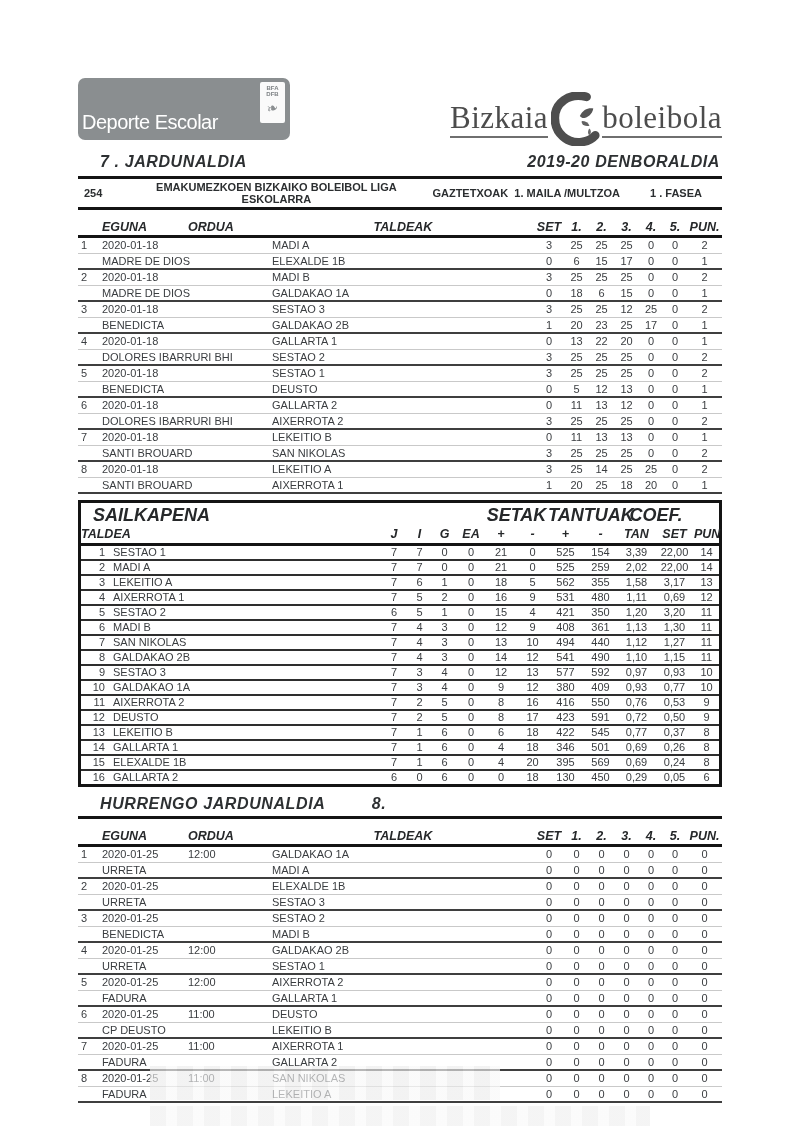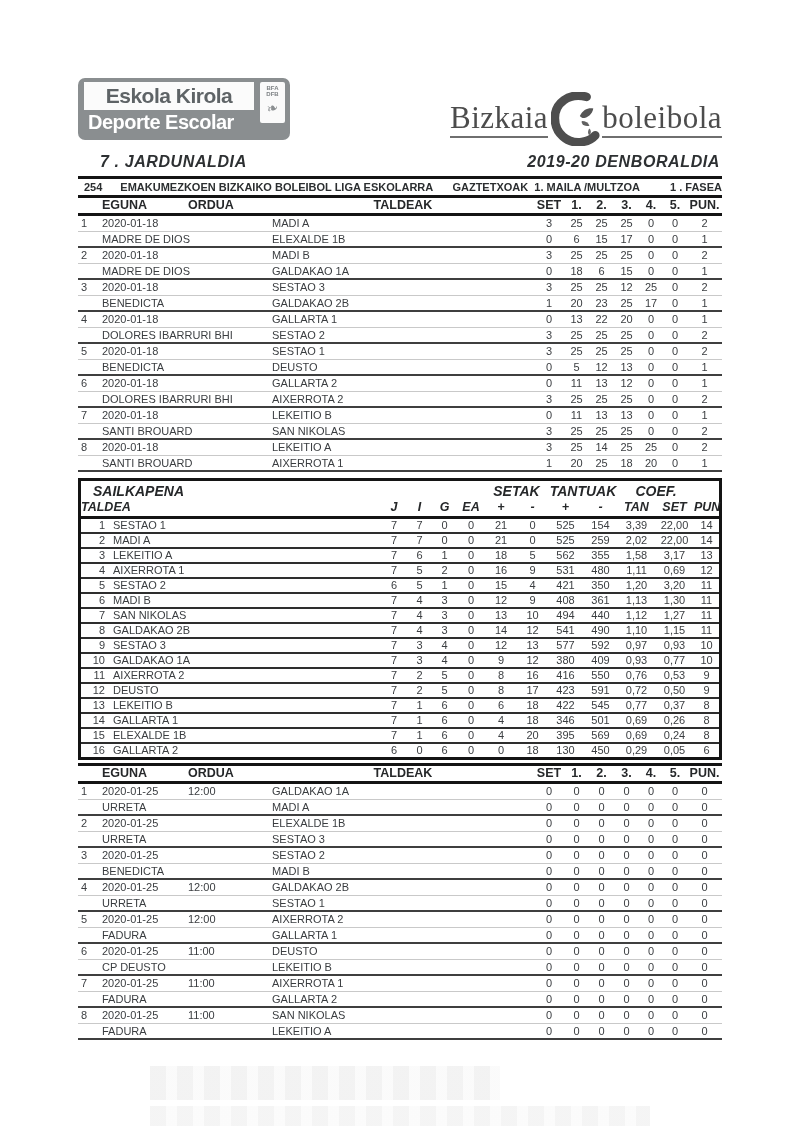--- a/index.html
+++ b/index.html
@@ -9,63 +9,63 @@
     overflow:hidden;box-sizing:border-box;padding-top:78px;
   }
   .content{margin:0 78px;width:644px;}
 
   
   .logos{display:flex;justify-content:space-between;align-items:flex-start;height:66px;}
   .ek-box{position:relative;width:212px;height:62px;border-radius:7px;}
   .ek-top{position:absolute;top:4px;left:6px;width:170px;height:28px;background:#fbfbfb;
     display:flex;align-items:center;justify-content:center;font-weight:bold;font-size:21px;
     color:#5e6366;letter-spacing:-0.5px;}
-  .ek-bottom{position:absolute;left:10px;top:33px;color:#ffffff;font-weight:bold;font-size:20px;letter-spacing:-0.5px;}
+  .ek-bottom{position:absolute;left:4px;top:33px;color:#ffffff;font-weight:normal;font-size:20px;letter-spacing:-0.5px;}
   .ek-badge{position:absolute;top:4px;right:5px;width:25px;height:41px;background:#fafafa;border-radius:2px;
     font-size:6px;line-height:6px;color:#7c8083;text-align:center;padding-top:3px;box-sizing:border-box;font-weight:bold;}
   .ek-badge .leaf{display:block;font-size:14px;line-height:14px;color:#8b8f91;margin-top:4px;transform:rotate(-15deg);}
 
   .bz{display:flex;align-items:flex-end;margin-top:14px;font-family:"Liberation Serif","DejaVu Serif",serif;color:#4c4c4c;}
   .bz-word{font-size:31px;line-height:1;border-bottom:2px solid #6f6f6f;padding-bottom:3px;letter-spacing:0.5px;}
   .bz svg{margin:0 1px -8px 3px;}
 
   
   .title-row{display:flex;justify-content:space-between;margin-top:9px;
     font-style:italic;font-weight:bold;font-size:16px;color:#2d3032;letter-spacing:0.6px;align-items:flex-end;}
   .title-row .left{padding-left:22px;}
   .title-row .right{padding-right:2px;}
 
   .league-bar{margin-top:5px;border-top:3px solid #141414;border-bottom:3px solid #141414;
     display:flex;align-items:center;font-weight:bold;font-size:11px;color:#2b2e30;padding:2px 0;}
   .league-bar .code{margin-left:6px;}
   .league-bar .name{margin-left:18px;text-align:center;}
   .league-bar .sp{flex:1;}
   .league-bar .cat{white-space:pre;}
-  .league-bar .phase{margin-left:30px;margin-right:0;white-space:pre;text-align:right;}
+  .league-bar .phase{margin-left:30px;margin-right:20px;white-space:pre;text-align:right;}
 
   
   .mt{--mcols:24px 86px 84px 262px 30px 25px 25px 25px 24px 24px 35px;}
   .mhead{display:grid;grid-template-columns:var(--mcols);align-items:baseline;
-    font-weight:bold;font-size:12.5px;color:#26282a;
-    padding:0 0 1px;border-bottom:3px solid #141414;}
+    font-style:italic;font-weight:bold;font-size:12.5px;color:#26282a;
+    padding:10px 0 1px;border-bottom:3px solid #141414;}
   .mhead.topline{border-top:3px solid #141414;margin-top:3px;}
   .mhead .ctr{text-align:center;}
   .match{border-bottom:2px solid #3f3f3f;}
   .mrow{display:grid;grid-template-columns:var(--mcols);font-size:11px;line-height:14.5px;}
   .mrow.home{border-bottom:1px solid #c9c9c9;}
   .c{overflow:hidden;white-space:nowrap;}
   .c.n{text-align:center;}
   .c.num{padding-left:3px;}
   .c.venue{grid-column:2 / span 2;}
 
   
   .stable{margin-top:6px;border:3px solid #141414;
     --scols:300px 26px 25px 25px 28px 32px 31px 35px 35px 37px 39px 25px;}
   .srowg{display:grid;grid-template-columns:var(--scols);}
-  .shead1{font-style:italic;font-weight:bold;font-size:14px;color:#26282a;padding:2px 0 0;}
+  .shead1{font-style:italic;font-weight:bold;font-size:18px;color:#26282a;padding:2px 0 0;}
   .shead1 .t{padding-left:12px;}
   .shead1 .g1{grid-column:6 / span 2;text-align:center;}
   .shead1 .g2{grid-column:8 / span 2;text-align:center;}
   .shead1 .g3{grid-column:10 / span 2;text-align:center;}
   .shead2{font-style:italic;font-weight:bold;font-size:12.5px;color:#26282a;
     padding:1px 0 2px;border-bottom:3px solid #141414;}
   .shead2 .ctr{text-align:center;}
   .shead2 .taldea{text-align:left;}
   .srow{font-size:11px;line-height:13px;border-bottom:2px solid #2e2e2e;}
   .srow:last-child{border-bottom:none;}
@@ -83,21 +83,20 @@
   .wm2{left:150px;top:1106px;width:500px;height:20px;opacity:.55;}
 </style>
 </head>
 <body>
 
 <div class="page">
   <div class="content">
 
     <div class="logos">
       <div class="ek-box" style="background: rgb(138, 142, 144);">
-        <div class="ek-top">Eskola Kirola</div>
         <div class="ek-bottom">Deporte Escolar</div>
         <div class="ek-badge">
           <span>BFA</span><br>
           <span>DFB</span>
           <span class="leaf">❧</span>
         </div>
       </div>
       <div class="bz">
         <span class="bz-word">Bizkaia</span>
         <svg width="50" height="54" viewBox="0 0 52 56">
@@ -652,20 +651,24 @@
             <div class="c ctr">18</div>
             <div class="c ctr">130</div>
             <div class="c ctr">450</div>
             <div class="c ctr">0,29</div>
             <div class="c ctr">0,05</div>
             <div class="c ctr">6</div>
           </div>
         </div>
     </div>
 
+    <div class="sec2">
+      <span>HURRENGO JARDUNALDIA</span>
+      <span class="nr">8.</span>
+    </div>
 
     <div class="mt">
       <div class="mhead topline">
         <div class="c"></div>
         <div class="c">EGUNA</div>
         <div class="c">ORDUA</div>
         <div class="c ctr">TALDEAK</div>
         <div class="c ctr">SET</div>
         <div class="c ctr">1.</div>
         <div class="c ctr">2.</div>

